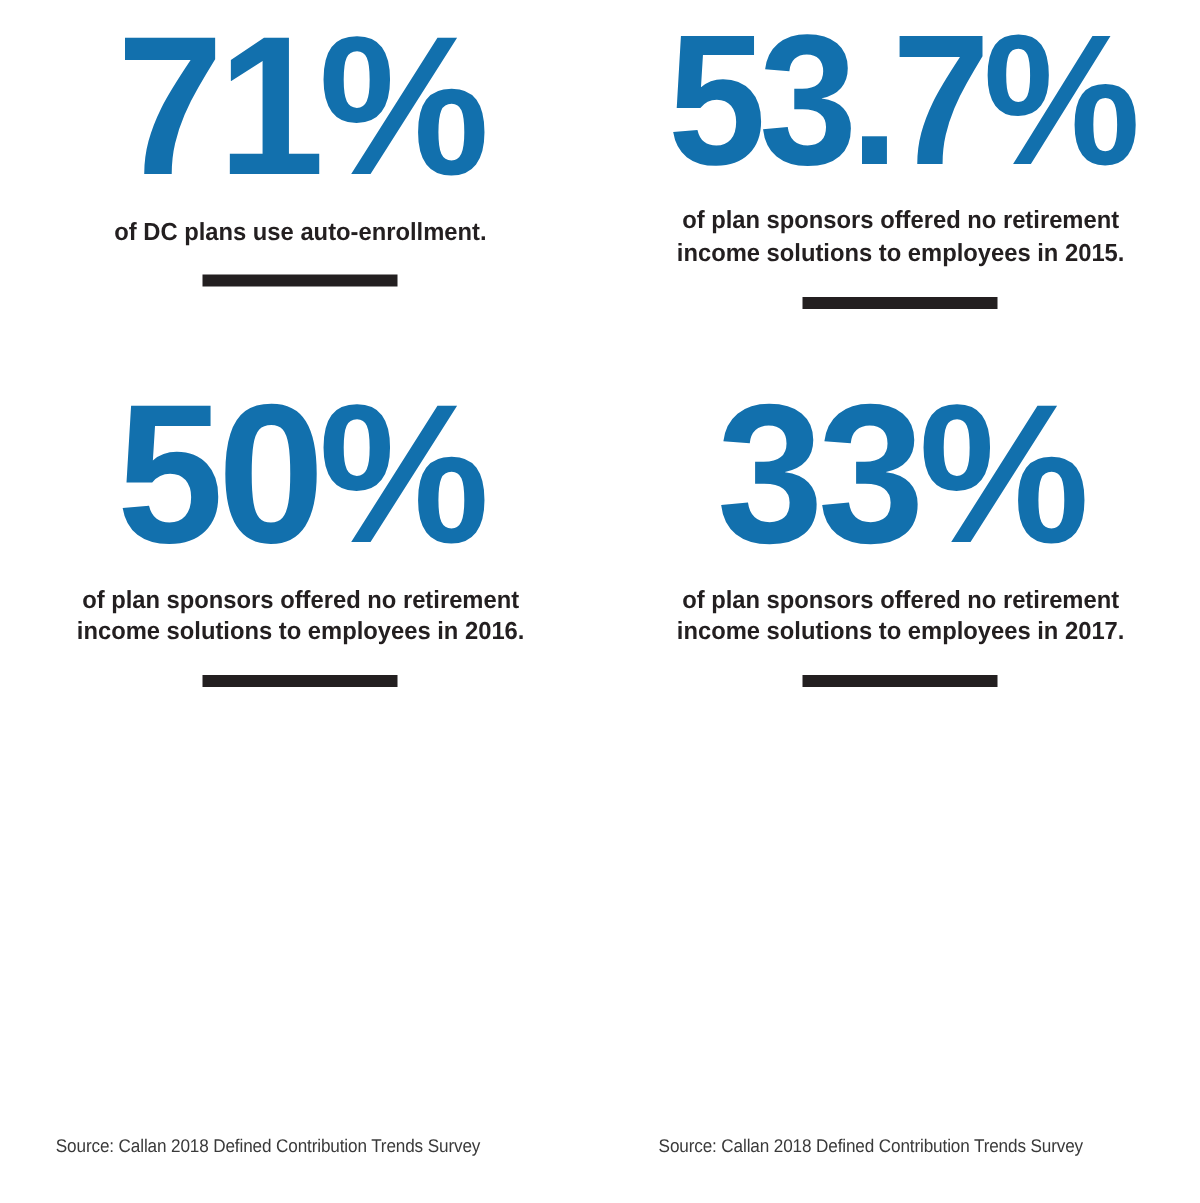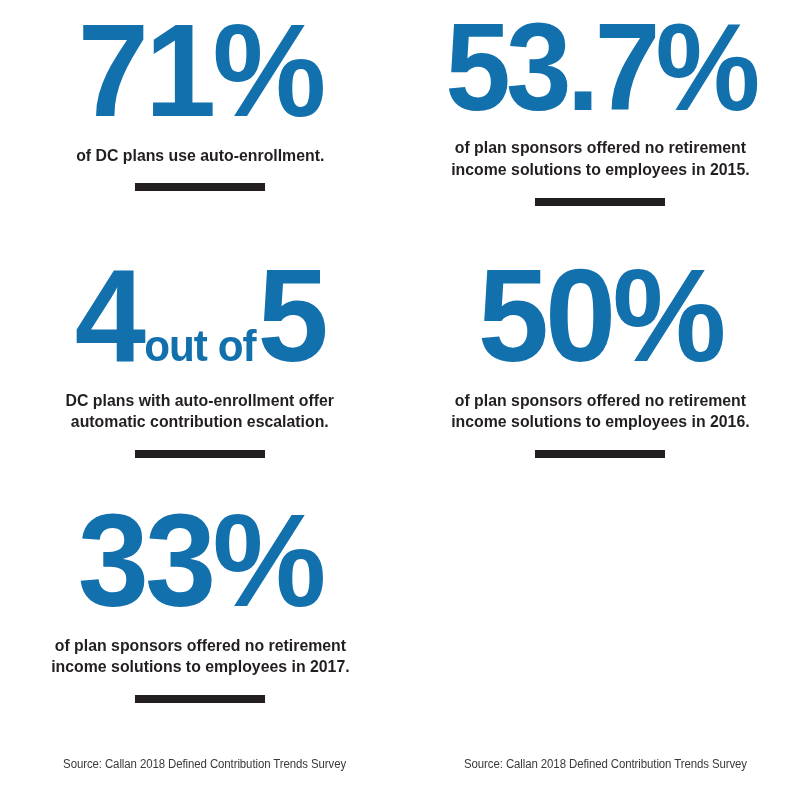--- a/index.html
+++ b/index.html
@@ -96,21 +96,20 @@
 
   
   .source-row {
     position: absolute;
     left: 0;
     top: 758px;
     width: 800px;
     height: 30px;
     display: grid;
     grid-template-columns: 400px 400px;
-    text-align: center;
   }
 
   .source-note {
     color: #3a3a3a;
     font-family: "Liberation Sans", sans-serif;
     font-weight: normal;
     font-size: 12.3px;
     line-height: 1;
     letter-spacing: -0.1px;
     white-space: nowrap;
@@ -138,28 +137,20 @@
 
     <div class="stat-block wide">
       <div class="stat-figure">53.7%</div>
       <div class="stat-caption">
         <span class="cap-line">of plan sponsors offered no retirement</span>
         <span class="cap-line">income solutions to employees in 2015.</span>
       </div>
       <div class="stat-rule"></div>
     </div>
 
-    <div class="stat-block">
-      <div class="stat-figure"><span>4</span><span class="ratio-word">out of</span><span>5</span></div>
-      <div class="stat-caption">
-        <span class="cap-line">DC plans with auto-enrollment offer</span>
-        <span class="cap-line">automatic contribution escalation.</span>
-      </div>
-      <div class="stat-rule"></div>
-    </div>
 
     <div class="stat-block">
       <div class="stat-figure">50%</div>
       <div class="stat-caption">
         <span class="cap-line">of plan sponsors offered no retirement</span>
         <span class="cap-line">income solutions to employees in 2016.</span>
       </div>
       <div class="stat-rule"></div>
     </div>
 

